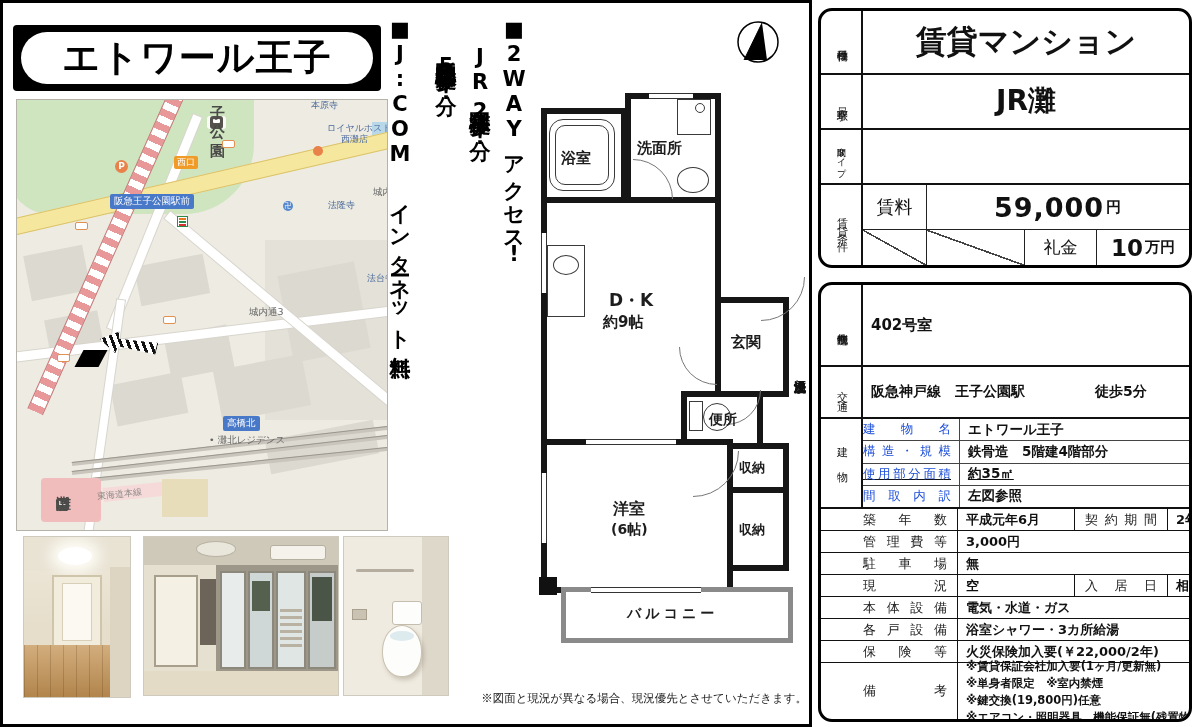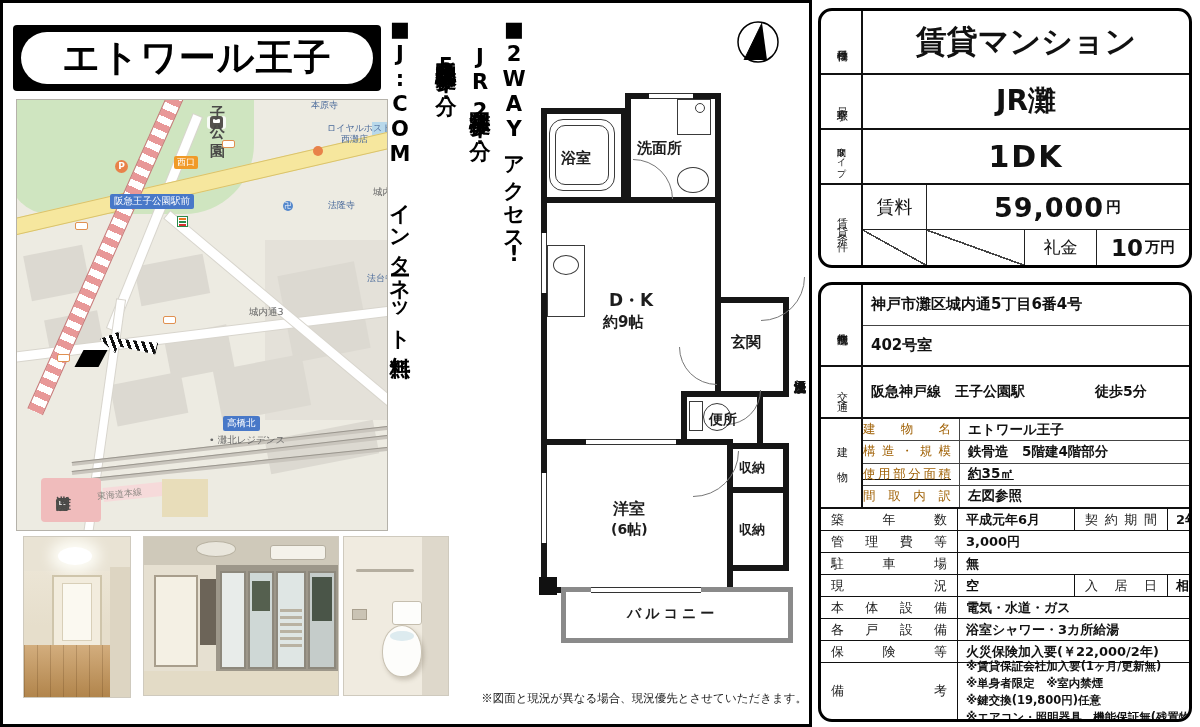--- a/index.html
+++ b/index.html
@@ -92,28 +92,28 @@
   .diag2{grid-column:2;grid-row:2;border-top:1.5px solid #222;border-right:1.5px solid #222;}
   .diag1,.diag2{background-image:linear-gradient(to right top,transparent 48.5%,#444 48.5%,#444 51%,transparent 51%);}
   .key-l{grid-column:3;grid-row:2;border-top:1.5px solid #222;border-right:1.5px solid #222;font-size:17px;}
   .key-v{grid-column:4;grid-row:2;border-top:1.5px solid #222;font-weight:700;font-size:23px;}
   .sec{display:flex;border-bottom:2px solid #111;align-items:stretch;}
   .seccol{flex:1;display:flex;flex-direction:column;}
   .drow{display:flex;align-items:center;border-bottom:1px solid #444;padding:0 8px;}
   .drow:last-child{border-bottom:none;}
   .dv{font-weight:700;font-size:13.5px;white-space:nowrap;}
   .walk{margin-left:auto;width:86px;flex:none;}
-  .blabel{width:96px;flex:none;font-size:12.5px;color:#a16207;border-right:1px solid #444;align-self:stretch;
+  .blabel{width:96px;flex:none;font-size:12.5px;color:#1d4ed8;border-right:1px solid #444;align-self:stretch;
           display:flex;align-items:center;margin-right:8px;}
   .blabel span{width:100%;text-align:justify;text-align-last:justify;padding-right:8px;box-sizing:border-box;}
   .frow{display:flex;align-items:center;border-bottom:1.5px solid #111;min-height:21px;}
   .frow:last-child{border-bottom:none;}
   .flabel{width:136px;flex:none;align-self:stretch;display:flex;align-items:center;border-right:1.5px solid #111;
           font-size:13px;color:#222;}
-  .flabel span{width:100%;text-align:justify;text-align-last:justify;padding:0 10px;box-sizing:border-box;}
+  .flabel span{width:100%;text-align:justify;text-align-last:justify;padding:0 10px;box-sizing:border-box;margin-left:32px;}
   .fval{font-weight:700;font-size:13px;padding:0 8px;white-space:nowrap;}
   .fval.w1{width:100px;flex:none;align-self:stretch;display:flex;align-items:center;border-right:1.5px solid #111;}
   .flabel2{width:92px;flex:none;align-self:stretch;display:flex;align-items:center;border-right:1.5px solid #111;
            font-size:13px;color:#222;}
   .flabel2 span{width:100%;text-align:justify;text-align-last:justify;padding:0 10px;box-sizing:border-box;}
   .remarks{padding:2px 8px;display:flex;flex-direction:column;justify-content:center;gap:1px;}
   .remarks div{font-weight:700;font-size:11.5px;line-height:16px;white-space:nowrap;}
   .ls2{letter-spacing:2px;} .ls6{letter-spacing:10px;} .ls8{letter-spacing:8px;} .ls18{letter-spacing:26px;}
   .fs9{font-size:9px;}
 </style>
@@ -311,21 +311,20 @@
     <div class="c1row" style="height:64px;">
       <div class="vcell">物件種目</div>
       <div class="bigval" style="font-size:31px;">賃貸マンション</div>
     </div>
     <div class="c1row" style="height:55px;">
       <div class="vcell ls2">最寄駅</div>
       <div class="bigval" style="font-size:28px;">JR灘</div>
     </div>
     <div class="c1row" style="height:55px;">
       <div class="vcell fs9">間取タイプ</div>
-      <div class="bigval" style="font-size:30px;letter-spacing:2px;">1DK</div>
     </div>
     <div class="c1row" style="flex:1;">
       <div class="vcell ls8">賃貸条件</div>
       <div class="condgrid">
         <div class="cg rent-l">賃料</div>
         <div class="cg rent-v">
           <span>59,000</span>
             <span class="u">円</span>
         </div>
         <div class="cg diag1"></div>
@@ -336,23 +335,20 @@
             <span class="u">万円</span>
         </div>
       </div>
     </div>
   </div>
 
   <div class="a card card2">
     <div class="sec" style="height:80px;">
       <div class="vcell">物件所在地</div>
       <div class="seccol">
-        <div class="drow" style="flex:1;">
-            <span class="dv" style="font-size:15px;">神戸市灘区城内通5丁目6番4号</span>
-          </div>
         <div class="drow" style="flex:1;">
             <span class="dv" style="font-size:15px;">402号室</span>
           </div>
       </div>
     </div>
     <div class="sec" style="height:50px;">
       <div class="vcell ls6">交通</div>
       <div class="seccol">
         <div class="drow" style="flex:1;">
           <span class="dv" style="font-size:14px;">阪急神戸線　王子公園駅</span>

